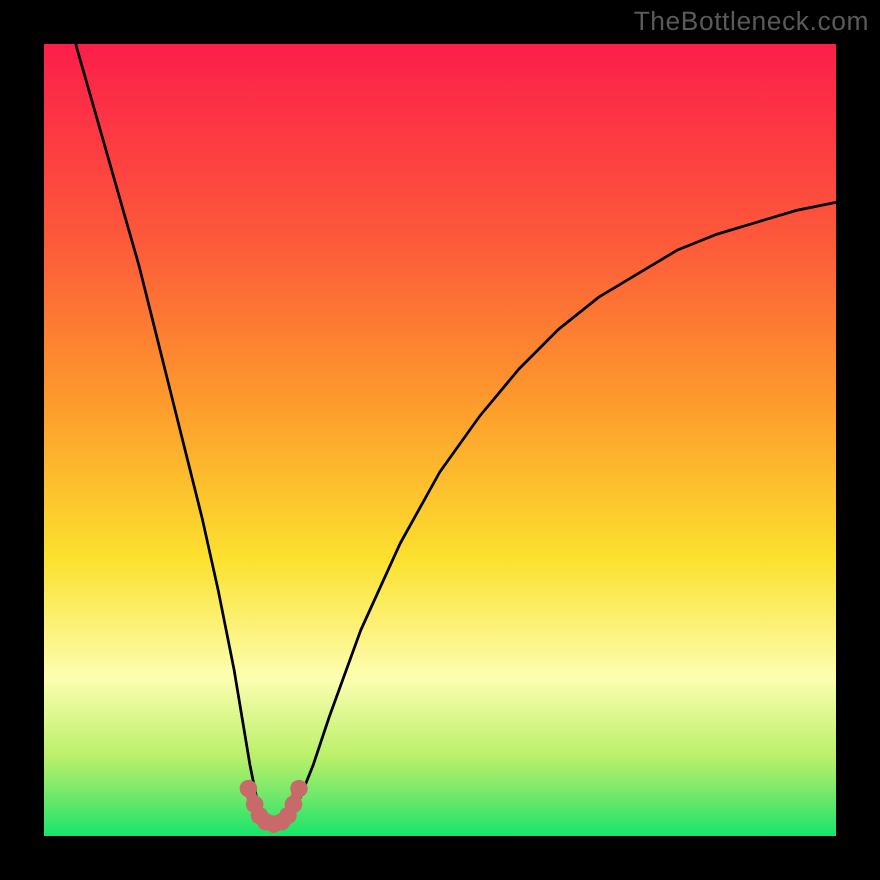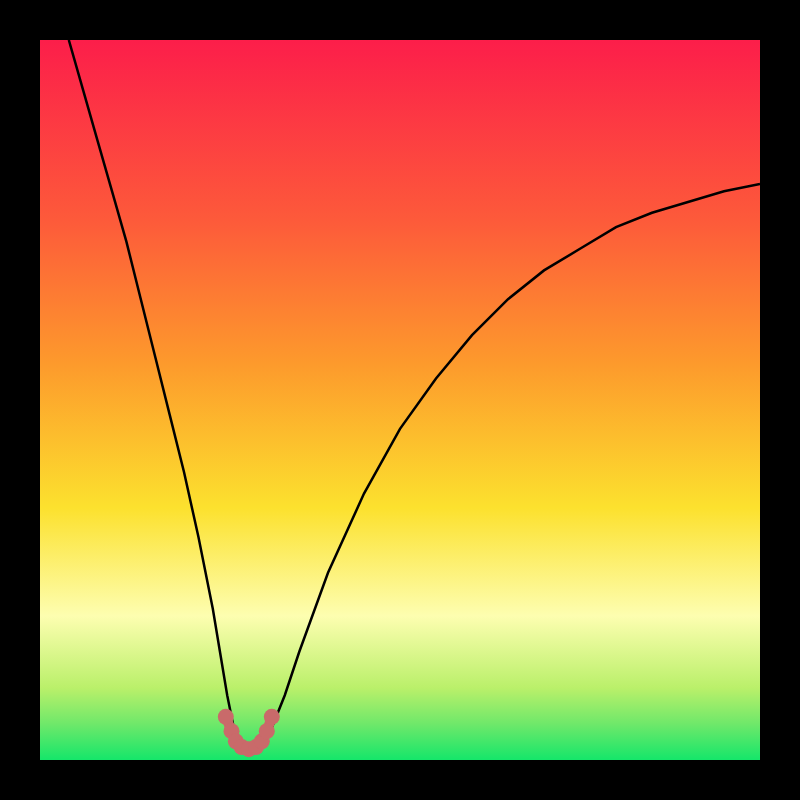--- a/index.html
+++ b/index.html
@@ -36,13 +36,14 @@
         <circle cx="191.5" cy="691.2" r="8" fill="#c96a6a"></circle>
         <circle cx="195.8" cy="701.3" r="8" fill="#c96a6a"></circle>
         <circle cx="201.6" cy="707.0" r="8" fill="#c96a6a"></circle>
         <circle cx="208.8" cy="709.2" r="8" fill="#c96a6a"></circle>
         <circle cx="216.0" cy="707.0" r="8" fill="#c96a6a"></circle>
         <circle cx="221.8" cy="701.3" r="8" fill="#c96a6a"></circle>
         <circle cx="226.8" cy="691.2" r="8" fill="#c96a6a"></circle>
         <circle cx="231.8" cy="676.8" r="8" fill="#c96a6a"></circle>
       </svg>
   </div>
+  <div class="watermark">TheBottleneck.com</div>
 </div>
 
 </body></html>

